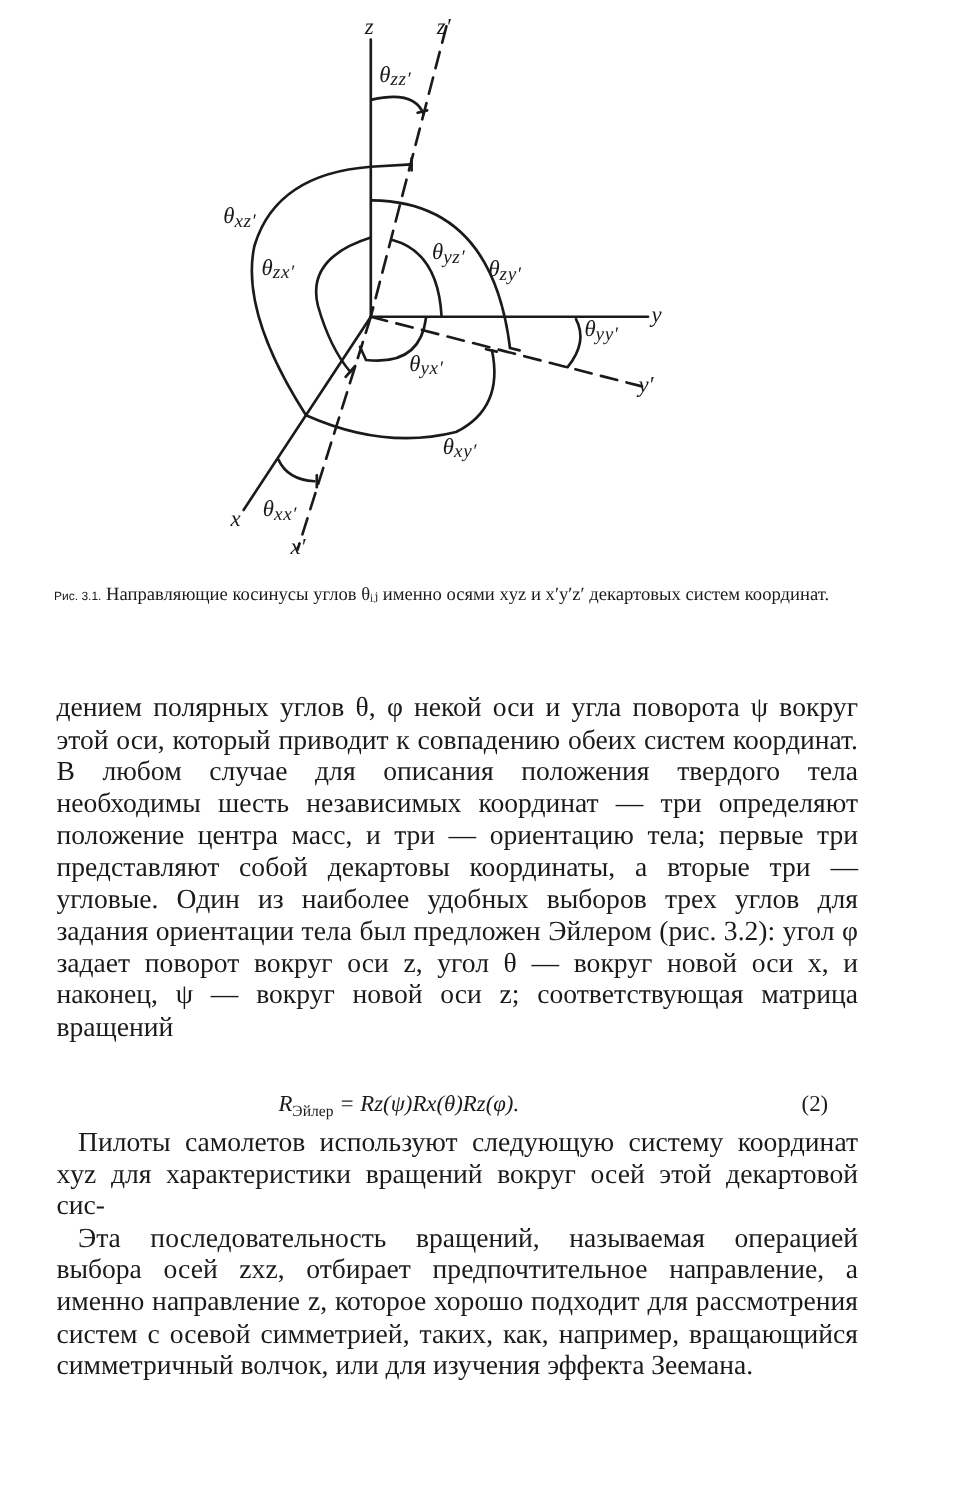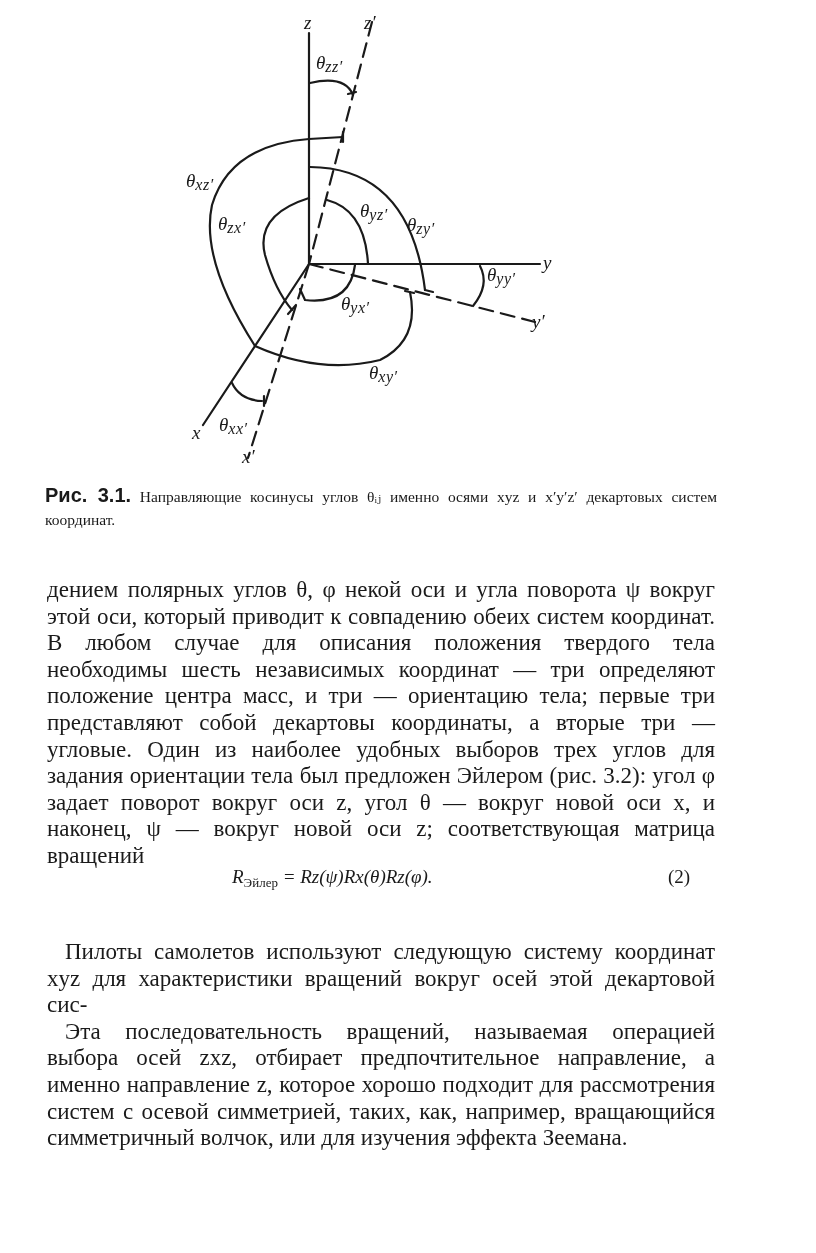--- a/index.html
+++ b/index.html
@@ -3,25 +3,25 @@
 <meta charset="utf-8">
 <style>
   html, body { margin: 0; padding: 0; background: #ffffff; }
   body { width: 816px; height: 1253px; position: relative; overflow: hidden;
          font-family: "Liberation Serif", "DejaVu Serif", serif; color: #1a1a1a; }
   .figure { position: absolute; left: 0; top: 0; width: 816px; height: 475px; }
   .figure svg { position: absolute; left: 0; top: 0; }
   .lbl { position: absolute; font-family: "Liberation Serif", serif; font-style: italic; font-size: 19px; color: #1a1a1a; white-space: nowrap; }
   .lbl sub { font-size: 16px; vertical-align: -3px; letter-spacing: 0.5px; text-align: center; }
   .caption { position: absolute; left: 45px; top: 484px; width: 672px; font-size: 15.5px; line-height: 23px; text-align: justify; }
-  .caption .cap-prefix { font-family: "Liberation Sans", sans-serif; font-weight: bold; font-size: 20px; }
+  .caption .cap-prefix { font-family: "Liberation Sans", sans-serif; font-weight: normal; font-size: 10px; }
   .body-text { position: absolute; left: 47px; width: 668px; font-size: 23px; line-height: 26.6px; text-align: justify; }
   .body-text p { margin: 0; }
   .indent { text-indent: 18px; }
-  .equation { position: absolute; left: 0; top: 864px; width: 748px; height: 34px; font-size: 19px; padding-left: 31px; }
+  .equation { position: absolute; left: 0; top: 908px; width: 748px; height: 34px; font-size: 19px; padding-left: 31px; }
   .eq-body { position: absolute; left: 232px; top: 2px; font-style: italic; white-space: nowrap; }
   .eq-body .sub { font-style: normal; font-size: 13px; vertical-align: -4px; }
   .eq-num { position: absolute; left: 668px; top: 2px; }
 </style>
 </head>
 <body>
 
 <div class="figure">
   <svg width="816" height="475" viewBox="0 0 816 475">
     <g fill="none" stroke="#1a1a1a" stroke-width="2.2" stroke-linecap="round">

